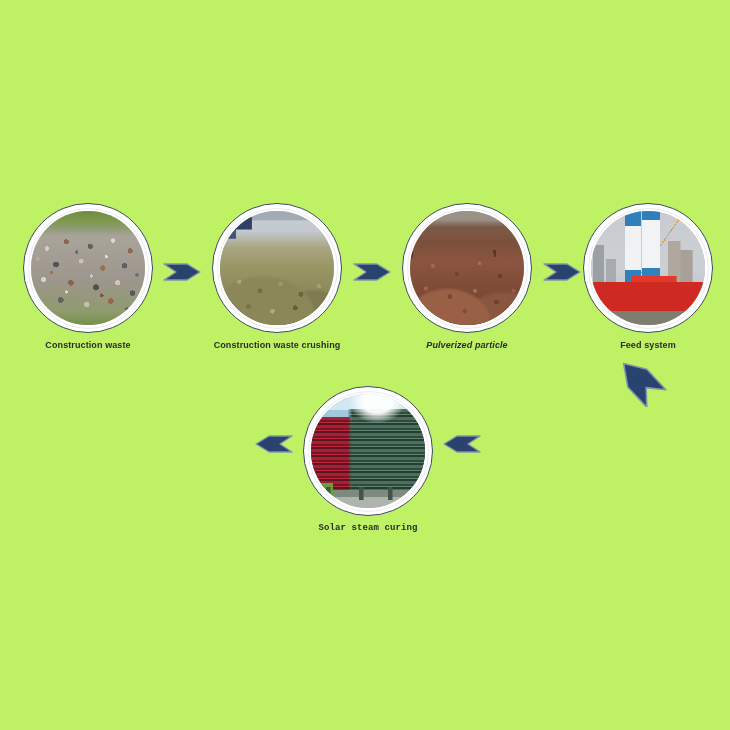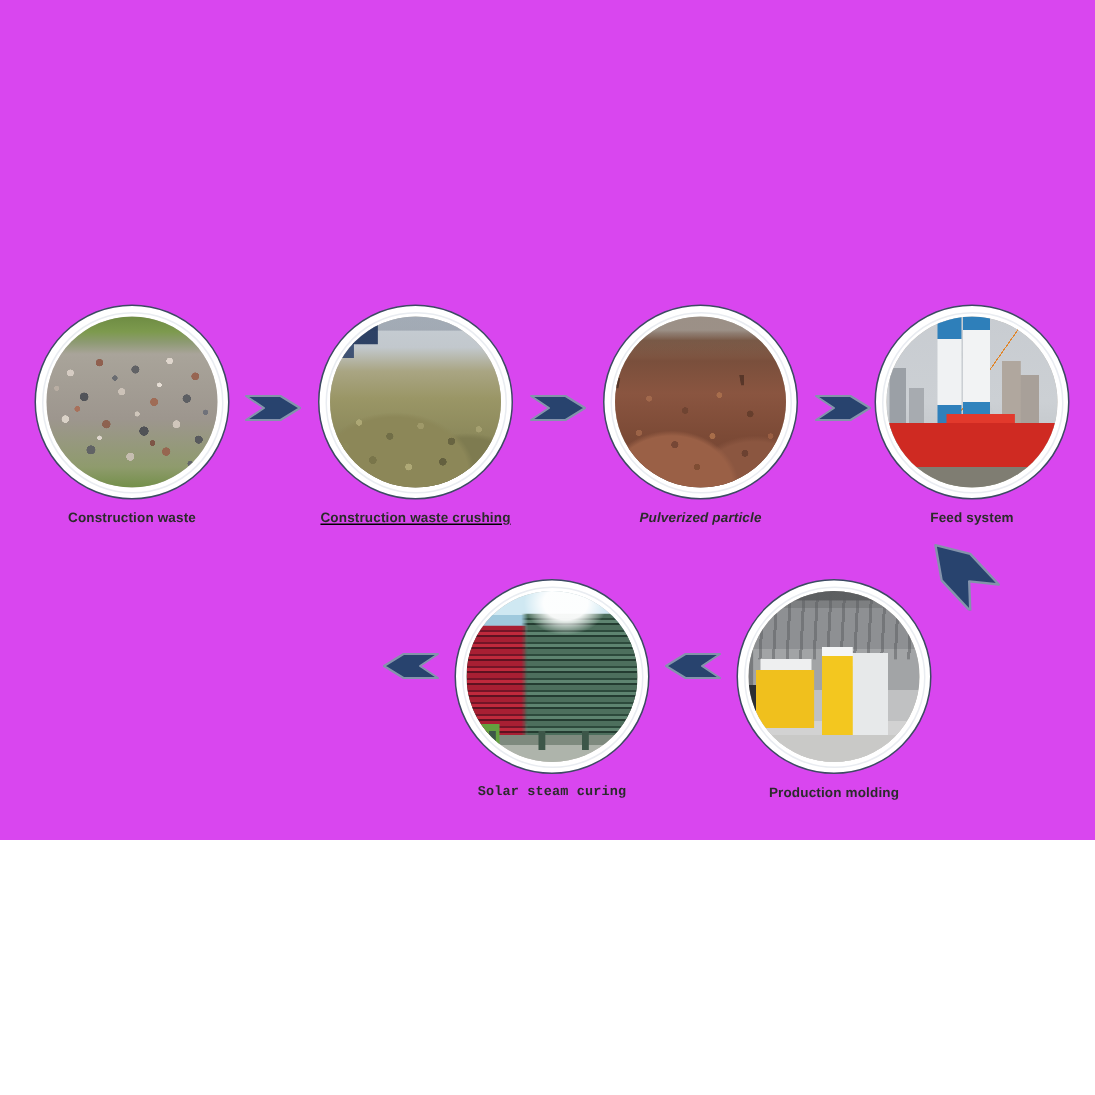--- a/index.html
+++ b/index.html
@@ -10,22 +10,22 @@
   }
   body {
     width: 730px;
     height: 730px;
     font-family: "Liberation Sans", sans-serif;
     overflow: hidden;
   }
   #flow-canvas {
     position: relative;
     width: 730px;
-    height: 560px;
-    background: #d946ef;
+    height: 730px;
+    background: #bef264;
   }
 
   
   .node {
     position: absolute;
     width: 130px;
   }
   .node-ring {
     position: relative;
     width: 130px;
@@ -315,21 +315,21 @@
     </div>
     <div class="node-label">Construction waste</div>
   </div>
 
   <div class="arrow" style="left:163px; top:260px;">
     <svg width="38" height="24" viewBox="0 0 38 24">
       <polygon points="1,4 24,4 37,12 24,20 1,20 13,12" fill="#28436e" stroke="#8493ac" stroke-width="1.4" stroke-linejoin="round"></polygon>
     </svg>
   </div>
 
-  <div class="node" style="left:212px; top:203px;text-decoration:underline;">
+  <div class="node" style="left:212px; top:203px;">
     <div class="node-ring">
       <div class="node-photo ph-crush">
         <div class="layer sky"></div>
         <div class="layer pile"></div>
         <div class="layer mach"></div>
         <div class="layer grit"></div>
       </div>
     </div>
     <div class="node-label">Construction waste crushing</div>
   </div>
@@ -398,25 +398,14 @@
     </div>
     <div class="node-label">Solar steam curing</div>
   </div>
 
   <div class="arrow" style="left:443px; top:432px;">
     <svg width="38" height="24" viewBox="0 0 38 24">
       <polygon points="37,4 14,4 1,12 14,20 37,20 25,12" fill="#28436e" stroke="#8493ac" stroke-width="1.4" stroke-linejoin="round"></polygon>
     </svg>
   </div>
 
-  <div class="node" style="left:491px; top:386px;">
-    <div class="node-ring">
-      <div class="node-photo ph-mold">
-        <div class="layer sky"></div>
-        <div class="layer shed"></div>
-        <div class="layer machine"></div>
-        <div class="layer floor"></div>
-      </div>
-    </div>
-    <div class="node-label">Production molding</div>
-  </div>
 
 </div>
 
 </body></html>

